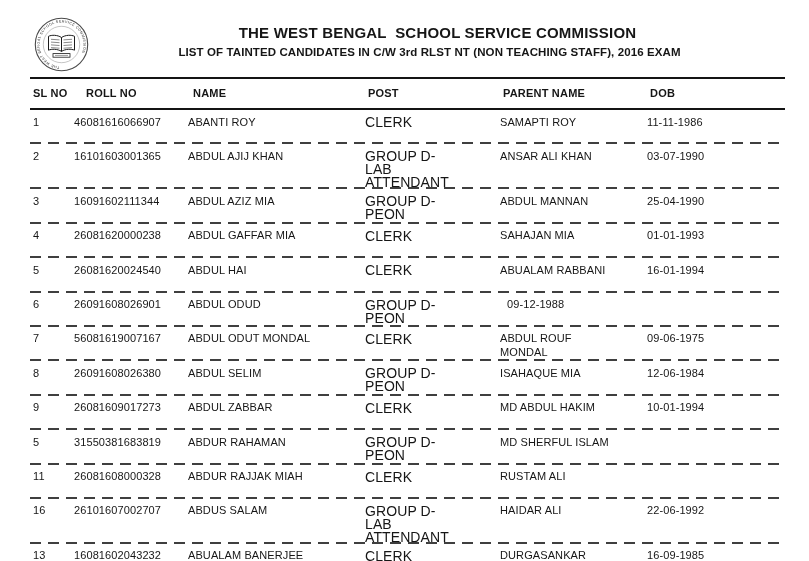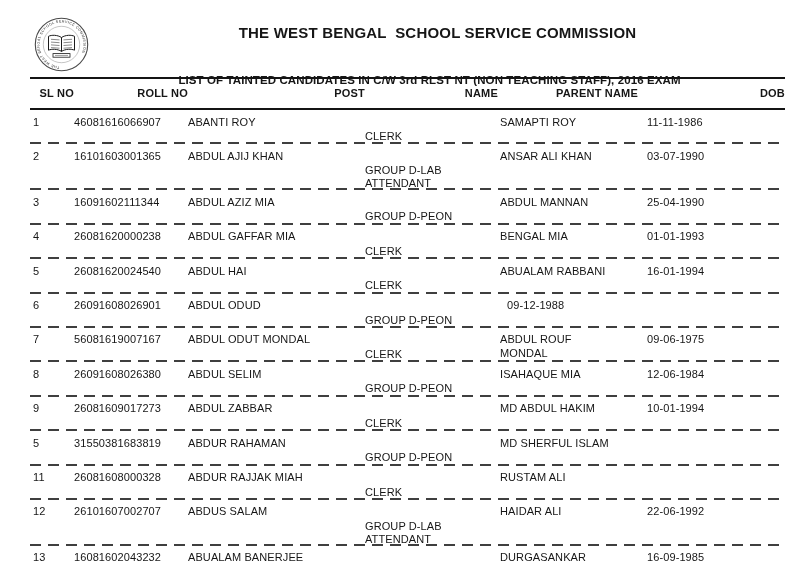--- a/index.html
+++ b/index.html
@@ -9,45 +9,45 @@
     overflow:hidden;
   }
   
   .seal{position:absolute;left:34px;top:17px;width:55px;height:55px;}
   .title{
     position:absolute;top:24px;left:90px;right:24px;text-align:center;
     font-size:15px;font-weight:bold;letter-spacing:.2px;white-space:pre;
   }
   .subtitle{
     position:absolute;top:46px;left:60px;right:10px;text-align:center;
-    font-size:11.5px;font-weight:bold;letter-spacing:.1px;white-space:pre;margin-top:28px;
+    font-size:11.5px;font-weight:bold;letter-spacing:.1px;white-space:pre;
   }
   
   .tbl{position:absolute;left:30px;top:77px;width:755px;}
   .thead{
     display:grid;grid-template-columns:44px 114px 177px 133px 140px 1fr;
     border-top:2.5px solid #141414;border-bottom:2.5px solid #141414;
     height:29px;box-sizing:content-box;
   }
-  .thead .hc{font-weight:bold;font-size:11px;padding-top:8px;letter-spacing:.2px;text-align:right;}
+  .thead .hc{font-weight:bold;font-size:11px;padding-top:8px;letter-spacing:.2px;}
   .h-sl{padding-left:3px}.h-roll{padding-left:12px}.h-name{padding-left:5px}
   .h-post{padding-left:3px}.h-parent{padding-left:5px}.h-dob{padding-left:12px}
 
   .trow{
     position:relative;display:grid;
     grid-template-columns:44px 114px 177px 133px 140px 1fr;
     min-height:34.4px;
   }
   .trow::after{
     content:"";position:absolute;left:0;right:0;bottom:0;height:2px;
     background:repeating-linear-gradient(90deg,#3f3f3f 0 11px,transparent 11px 18px);
   }
   .tc{font-size:11px;line-height:13.5px;padding-top:5.5px;letter-spacing:.1px;}
   .c-sl{padding-left:3px}
-  .c-post{font-size:11px;line-height:13px;padding-right:40px;padding-top:20px}
+  .c-post{font-size:14px;line-height:13px;padding-right:40px;padding-top:6px}
   .c-parent{padding-left:2px;padding-right:26px}
   .c-dob{padding-left:9px}
   .seal text{fill:#2b2b2b}
 </style>
 </head>
 <body>
 
 <div class="page">
 
   <svg class="seal" viewBox="0 0 55 55">
@@ -78,22 +78,22 @@
     <line x1="21" y1="38.4" x2="34" y2="38.4" stroke="#555" stroke-width="0.6"></line>
   </svg>
 
   <div class="title">THE WEST BENGAL  SCHOOL SERVICE COMMISSION</div>
   <div class="subtitle">LIST OF TAINTED CANDIDATES IN C/W 3rd RLST NT (NON TEACHING STAFF), 2016 EXAM</div>
 
   <div class="tbl">
     <div class="thead">
       <div class="hc h-sl">SL NO</div>
       <div class="hc h-roll">ROLL NO</div>
+      <div class="hc h-name">NAME</div>
       <div class="hc h-post">POST</div>
-      <div class="hc h-name">NAME</div>
       <div class="hc h-parent">PARENT NAME</div>
       <div class="hc h-dob">DOB</div>
     </div>
 
     <div class="tbody">
 
         <div class="trow">
           <div class="tc c-sl">1</div>
           <div class="tc c-roll">46081616066907</div>
           <div class="tc c-name">ABANTI ROY</div>
@@ -118,21 +118,21 @@
           <div class="tc c-post">GROUP D-PEON</div>
           <div class="tc c-parent">ABDUL MANNAN</div>
           <div class="tc c-dob">25-04-1990</div>
         </div>
 
         <div class="trow">
           <div class="tc c-sl">4</div>
           <div class="tc c-roll">26081620000238</div>
           <div class="tc c-name">ABDUL GAFFAR MIA</div>
           <div class="tc c-post">CLERK</div>
-          <div class="tc c-parent">BENGAL MIA</div>
+          <div class="tc c-parent">SAHAJAN MIA</div>
           <div class="tc c-dob">01-01-1993</div>
         </div>
 
         <div class="trow">
           <div class="tc c-sl">5</div>
           <div class="tc c-roll">26081620024540</div>
           <div class="tc c-name">ABDUL HAI</div>
           <div class="tc c-post">CLERK</div>
           <div class="tc c-parent">ABUALAM RABBANI</div>
           <div class="tc c-dob">16-01-1994</div>
@@ -183,21 +183,21 @@
 
         <div class="trow">
           <div class="tc c-sl">11</div>
           <div class="tc c-roll">26081608000328</div>
           <div class="tc c-name">ABDUR RAJJAK MIAH</div>
           <div class="tc c-post">CLERK</div>
           <div class="tc c-parent">RUSTAM ALI</div>
         </div>
 
         <div class="trow">
-          <div class="tc c-sl">12</div>
+          <div class="tc c-sl">16</div>
           <div class="tc c-roll">26101607002707</div>
           <div class="tc c-name">ABDUS SALAM</div>
           <div class="tc c-post">GROUP D-LAB ATTENDANT</div>
           <div class="tc c-parent">HAIDAR ALI</div>
           <div class="tc c-dob">22-06-1992</div>
         </div>
 
         <div class="trow">
           <div class="tc c-sl">13</div>
           <div class="tc c-roll">16081602043232</div>

